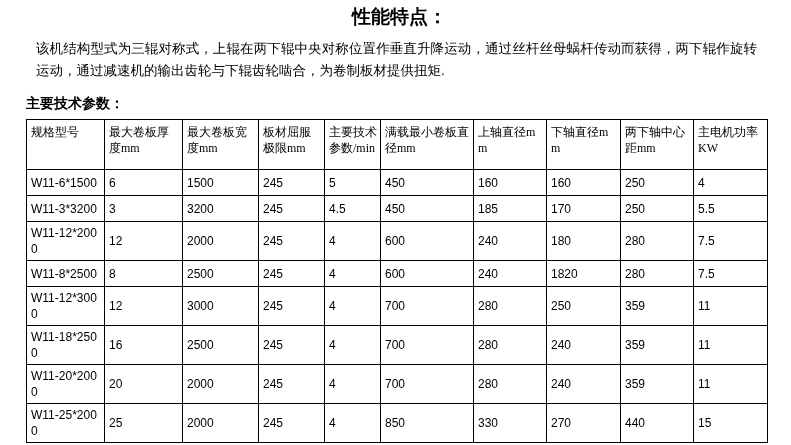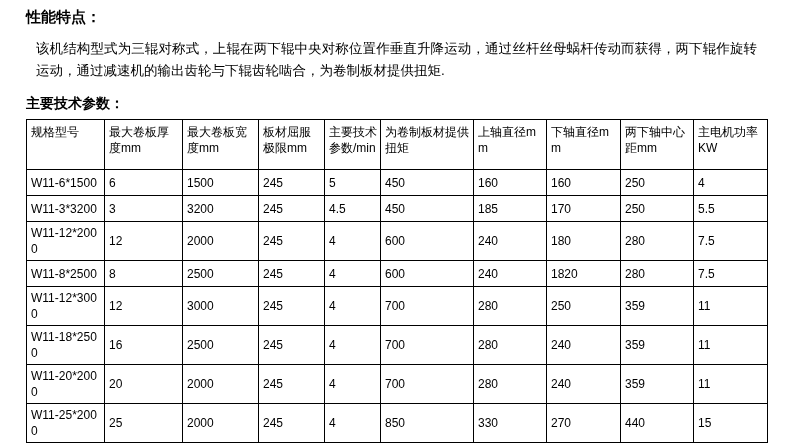--- a/index.html
+++ b/index.html
@@ -18,24 +18,25 @@
     width: 791px;
     height: 445px;
     position: relative;
     padding: 0;
     box-sizing: border-box;
   }
   .intro {
     padding: 6px 24px 0 26px;
   }
   .heading {
-    font-size: 15px;
+    font-size: 19px;
     font-weight: bold;
     line-height: 22px;
-    margin: 0 0 1px 0;
+    margin: 0 0 1px 6px;
+    text-align: center;
   }
   .para {
     font-size: 13.5px;
     line-height: 22px;
     margin: 10px;
     text-align: justify;
     letter-spacing: 0px;
   }
   .subheading {
     font-size: 14px;
@@ -58,20 +59,21 @@
     text-align: left;
     vertical-align: top;
     padding: 4px 3px 4px 4px;
     line-height: 16px;
     box-sizing: border-box;
     word-break: break-all;
   }
   table.spec thead th {
     height: 50px;
     vertical-align: top;
+    font-family: Liberation Serif, serif;
   }
   table.spec tbody td {
     height: 26px;
     vertical-align: middle;
     padding-top: 3px;
     padding-bottom: 3px;
   }
   col.c0 { width: 78px; }
   col.c1 { width: 78px; }
   col.c2 { width: 76px; }
@@ -108,21 +110,21 @@
           <col class="c8">
           <col class="c9">
       </colgroup>
       <thead>
         <tr>
           <th>规格型号</th>
           <th>最大卷板厚度mm</th>
           <th>最大卷板宽度mm</th>
           <th>板材屈服极限mm</th>
           <th>主要技术参数/min</th>
-          <th>为卷制板材提供扭矩</th>
+          <th>满载最小卷板直径mm</th>
           <th>上轴直径mm</th>
           <th>下轴直径mm</th>
           <th>两下轴中心距mm</th>
           <th>主电机功率KW</th>
         </tr>
       </thead>
       <tbody>
         <tr>
           <td>W11-6*1500</td>
           <td>6</td>

